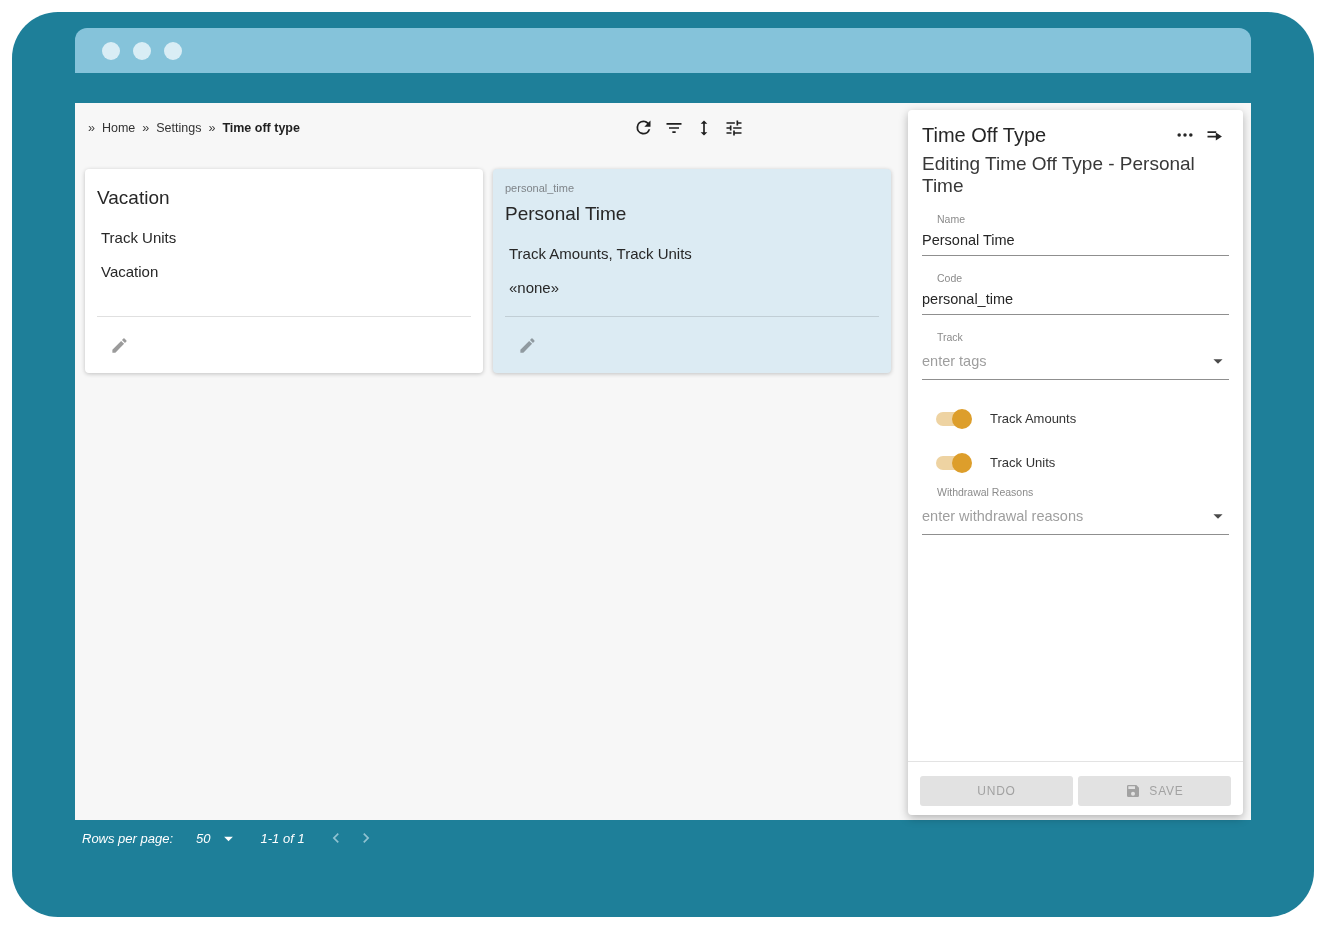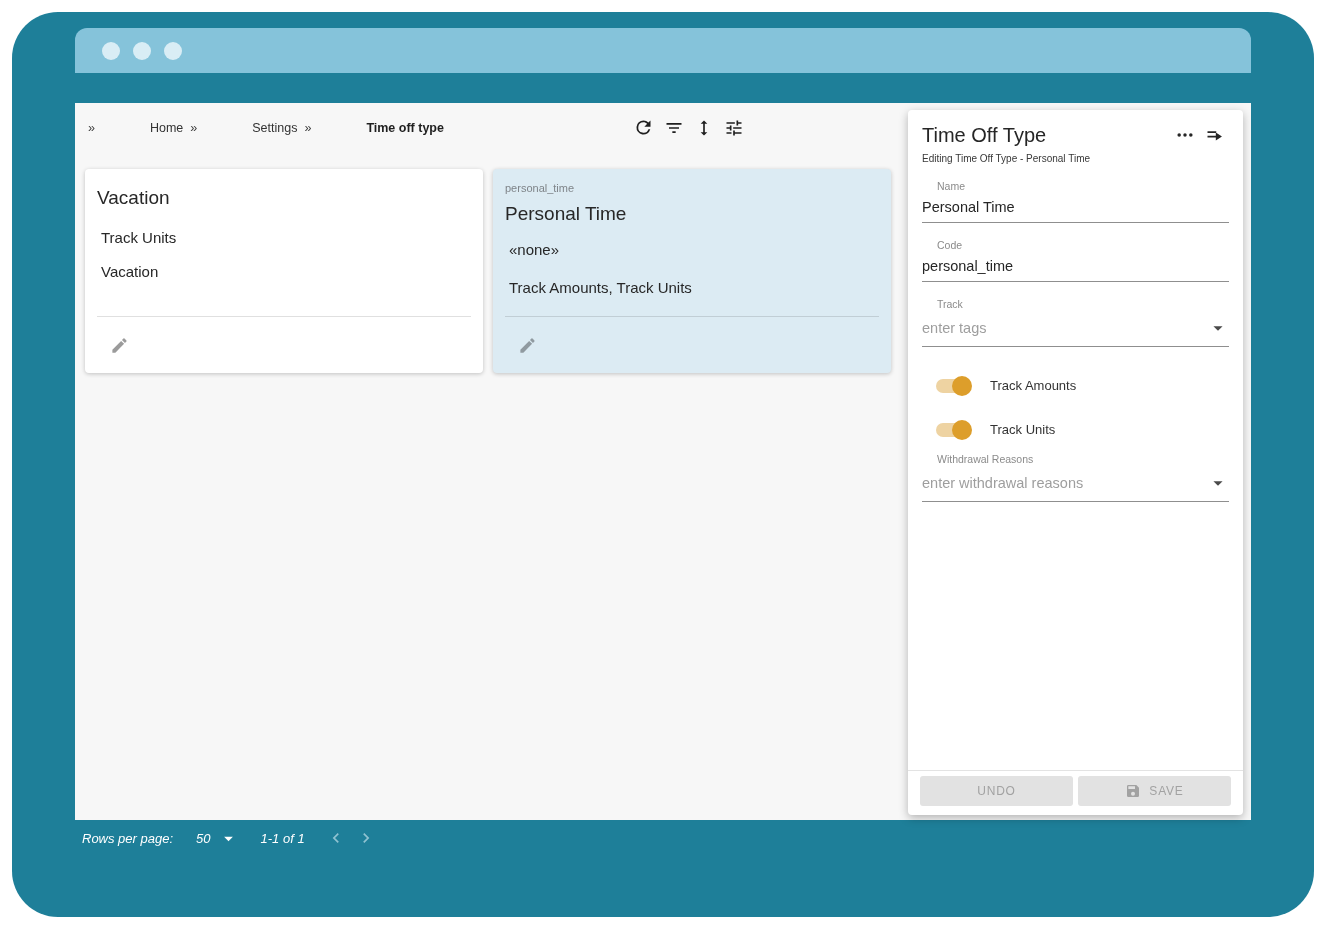--- a/index.html
+++ b/index.html
@@ -15,21 +15,21 @@
   .titlebar { height:45px; background:#85c3da; border-radius:12px 12px 0 0;
     display:flex; align-items:center; padding-left:27px; gap:13px; }
   .dot { width:18px; height:18px; border-radius:50%; background:#d9edf5; }
   .strip { height:30px; background:#1e7f99; }
   .content { position:relative; height:717px; background:#f7f7f7; }
 
   
   .breadcrumb { position:absolute; left:13px; top:0; height:49px;
     display:flex; align-items:center; gap:7px; font-size:12.5px; color:#3c3c3c; }
   .crumb-sep { color:#3c3c3c; }
-  .crumb { color:#333333;margin-left:48px; }
+  .crumb { color:#333333; }
   .crumb.current { font-weight:bold; color:#1f1f1f; }
 
   .toolbar { position:absolute; left:553px; top:9px; height:31px;
     display:flex; align-items:center; }
   .add-btn { display:flex; align-items:center; gap:7px; height:31px; padding:0 15px;
     background:#e2e2e2; border:none; border-radius:4px; cursor:pointer;
     font-family:inherit; font-size:12.5px; font-weight:600; color:#262626; }
   .icon-btn { width:29px; height:30px; background:none; border:none; cursor:pointer;
     display:flex; align-items:center; justify-content:center; margin-left:1px; }
   .icon-btn svg { fill:#1f1f1f; }
@@ -54,40 +54,40 @@
   .card-edit svg { fill:#909aa0; }
   .card:not(.selected) .card-edit svg { fill:#9b9b9b; }
 
   
   .panel { position:absolute; left:833px; top:7px; width:335px; height:705px;
     background:#ffffff; border-radius:4px; box-shadow:0 3px 10px rgba(0,0,0,0.28);
     display:flex; flex-direction:column; padding:10px 14px 9px; z-index:5; }
   .panel-head { display:flex; align-items:center; }
   .panel-title { font-size:20px; color:#262626; flex:1; line-height:30px; }
   .panel-head .icon-btn svg { fill:#262626; }
-  .panel-sub { font-size:10px; color:#383838; margin-top:3px; }
+  .panel-sub { font-size:19px; color:#383838; margin-top:3px; }
   .f-label { font-size:10.5px; color:#8b8b8b; margin-top:16px;padding-left:15px; }
   .f-value { font-size:14.5px; color:#262626; margin-top:7px; padding-bottom:7px;
     border-bottom:1px solid #8f8f8f; }
   .f-select { display:flex; align-items:center; justify-content:space-between;
     cursor:pointer; }
   .f-placeholder { font-size:14.5px; color:#9e9e9e; }
   .dd-arrow { fill:#4a4a4a; }
 
   .toggle-row { display:flex; align-items:center; gap:20px; margin-left:14px; }
   .toggle-row.t1 { margin-top:31px; }
   .toggle-row.t2 { margin-top:29px; }
   .switch { position:relative; width:34px; height:14px; cursor:pointer; flex:none; }
   .switch .track { position:absolute; inset:0; border-radius:7px; background:#eed3a2; }
   .switch .knob { position:absolute; right:-2px; top:-3px; width:20px; height:20px;
     border-radius:50%; background:#dd9e2b; }
   .toggle-label { font-size:13px; color:#333333; }
 
   .panel-spacer { flex:1; }
-  .panel-actions { border-top:1px solid #e3e3e3; margin:0 -14px; padding:5px 12px 0;
+  .panel-actions { border-top:1px solid #e3e3e3; margin:0 -14px; padding:14px 12px 0;
     display:flex; gap:5px; }
   .panel-btn { flex:1; height:30px; background:#e2e2e2; border:none; border-radius:3px;
     font-family:inherit; font-size:12px; letter-spacing:0.8px; color:#a2a2a2;
     display:flex; align-items:center; justify-content:center; gap:8px; cursor:pointer; }
   .panel-btn svg { fill:#a2a2a2; }
 
   
   .footer { height:36px; background:#1e7f99; display:flex; align-items:center;
     padding-left:7px; color:#ffffff; font-size:13px;font-style:italic; }
   .fp-label { margin-right:23px; }
@@ -157,22 +157,22 @@
           <button class="card-edit">
             <svg width="19" height="19" viewBox="0 0 24 24">
                 <path d="M3 17.25V21h3.75L17.81 9.94l-3.75-3.75L3 17.25zM20.71 7.04a1 1 0 0 0 0-1.41l-2.34-2.34a1 1 0 0 0-1.41 0l-1.83 1.83 3.75 3.75 1.83-1.83z"></path>
               </svg>
           </button>
         </div>
 
         <div class="card selected">
           <div class="card-code">personal_time</div>
           <div class="card-title">Personal Time</div>
+          <div class="card-line first">Track Amounts, Track Units</div>
           <div class="card-line second">«none»</div>
-          <div class="card-line first">Track Amounts, Track Units</div>
           <div class="card-divider"></div>
           <button class="card-edit">
             <svg width="19" height="19" viewBox="0 0 24 24">
                 <path d="M3 17.25V21h3.75L17.81 9.94l-3.75-3.75L3 17.25zM20.71 7.04a1 1 0 0 0 0-1.41l-2.34-2.34a1 1 0 0 0-1.41 0l-1.83 1.83 3.75 3.75 1.83-1.83z"></path>
               </svg>
           </button>
         </div>
       </div>
 
       <div class="panel">

